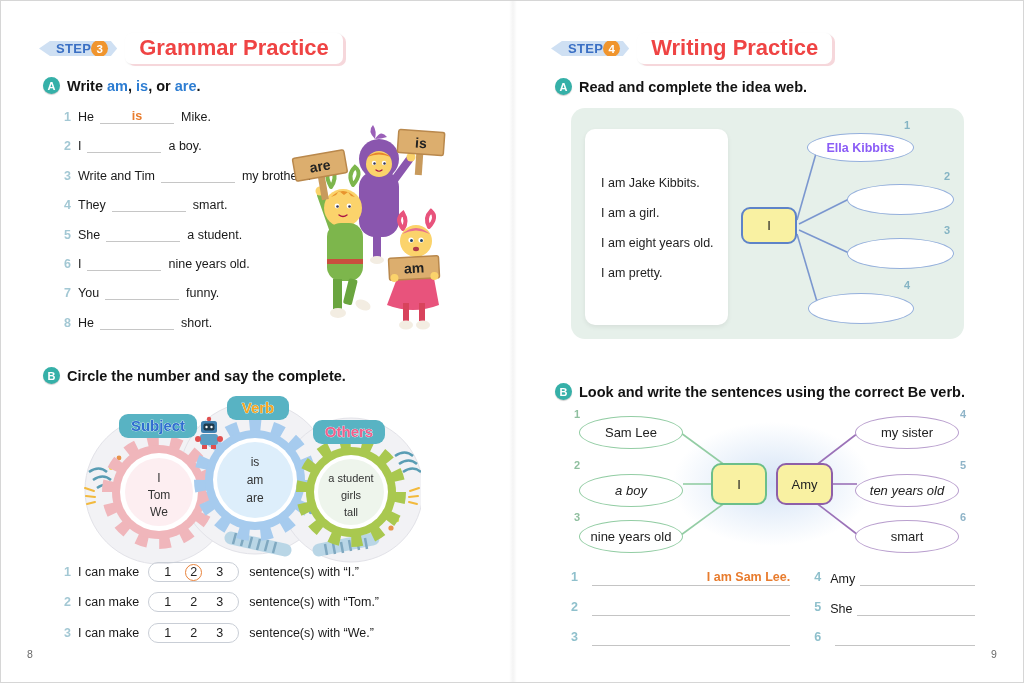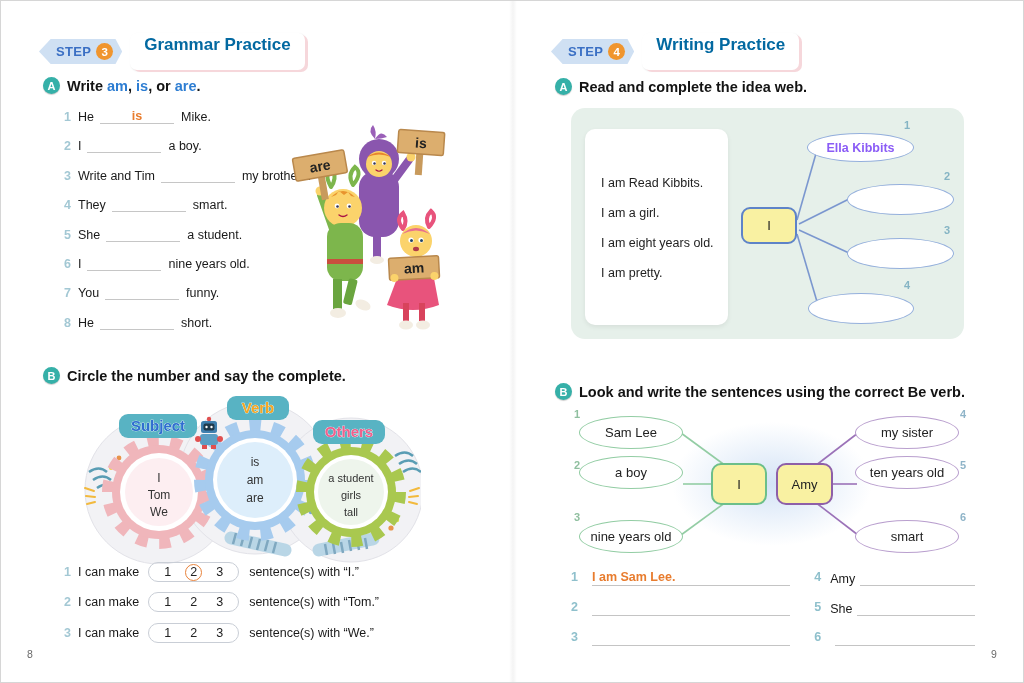--- a/index.html
+++ b/index.html
@@ -7,28 +7,28 @@
   body { font-family:"Liberation Sans", sans-serif; color:#1a1a1a; }
   .book { position:relative; width:1024px; height:683px; background:#fff;
           border:1px solid #d6d6d6; overflow:hidden; }
   .spine { position:absolute; left:508px; top:0; width:8px; height:100%;
            background:linear-gradient(to right, rgba(0,0,0,0), rgba(0,0,0,0.045), rgba(0,0,0,0)); }
 
   
   .step-row { position:absolute; display:flex; align-items:center; }
   .step-row.left  { left:38px;  top:32px; }
   .step-row.right { left:550px; top:32px; }
-  .step-tag { display:flex; align-items:center; gap:5px; background:#cfe0f3;
-              padding:4px 9px 4px 17px; height:25px;
+  .step-tag { display:flex; align-items:center; background:#cfe0f3;
+              padding:4px 9px 4px 17px; height:15px;
               clip-path:polygon(0 50%, 14% 0, 92% 0, 100% 50%, 92% 100%, 14% 100%); }
   .step-word { color:#3a6fc4; font-weight:bold; font-size:13px; letter-spacing:.3px; }
   .step-num { width:17px; height:17px; border-radius:50%; background:#f0952e; color:#fff;
               font-size:11.5px; font-weight:bold; display:flex; align-items:center; justify-content:center; }
-  .title-pill { margin-left:8px; background:#fff; border-radius:7px; padding:2px 14px 15px;
-                font-size:17px; font-weight:bold; color:#0369a1;
+  .title-pill { margin-left:8px; background:#fff; border-radius:7px; padding:2px 14px 3px;
+                font-size:22px; font-weight:bold; color:#ef4444;
                 box-shadow:3px 2px 0 #f6d7db, 1px 1px 2px rgba(0,0,0,0.12); }
 
   
   .sec-head { position:absolute; display:flex; align-items:center; gap:7px;
               font-weight:bold; font-size:14.5px; color:#131313; }
   .sec-badge { width:17px; height:17px; border-radius:50%; background:#35b0a8; color:#fff;
                font-size:11px; font-weight:bold; display:flex; align-items:center; justify-content:center;
                box-shadow:0 1px 1px rgba(0,0,0,0.2); flex:none; }
   .blue-word { color:#2d7dd2; }
 
@@ -71,37 +71,37 @@
   .n1 { left:333px; top:11px; } .n2 { left:373px; top:62px; }
   .n3 { left:373px; top:116px; } .n4 { left:333px; top:171px; }
 
   
   .web-b { position:absolute; left:565px; top:403px; width:410px; height:158px; }
   .web-b svg.links { position:absolute; left:0; top:0; }
   .oval2 { position:absolute; width:104px; height:33px; background:#fff; border-radius:50%;
            display:flex; align-items:center; justify-content:center; font-size:13px; color:#222; }
   .oval2.gr { border:1.4px solid #93cda4; left:13px; }
   .oval2.pu { border:1.4px solid #b99fce; left:289px; }
-  .oy1 { top:12px; } .oy2 { top:52px; } .oy3 { top:116px; }
+  .oy1 { top:12px; } .oy2 { top:70px;font-style:italic; } .oy3 { top:116px; }
   .node2 { position:absolute; top:59px; height:42px; background:#f9f1a2; border-radius:10px;
            display:flex; align-items:center; justify-content:center; font-size:13px; color:#222; }
   .node-i-b { left:145px; width:56px; border:2.5px solid #6cbf8a; }
   .node-amy { left:210px; width:57px; border:2.5px solid #8e5fa8; }
   .wnum2 { position:absolute; font-size:11px; font-weight:bold; }
   .wnum2.gr { color:#8fbf9f; left:8px; }
   .wnum2.pu { color:#8fb4c8; left:394px; }
   .ny1 { top:4px; } .ny2 { top:55px; } .ny3 { top:107px; }
 
   
   .answers { position:absolute; left:570px; top:567px; width:404px;
              display:grid; grid-template-rows:repeat(3,30px); grid-auto-flow:column; column-gap:24px; }
   .ans-row { display:flex; align-items:flex-end; height:18px; font-size:12.5px; }
   .ans-num { width:16px; color:#8fc0cc; font-weight:bold; flex:none; align-self:center; }
   .ans-prefix { margin-right:5px; }
-  .ans-line { flex:1; border-bottom:1.5px solid #c4c4c4; text-align:left; height:16px; }
+  .ans-line { flex:1; border-bottom:1.5px solid #c4c4c4; text-align:right; height:16px; }
   .ans-line .ans-text { color:#e87c2e; font-weight:bold; font-size:12.5px; }
 
   .page-num { position:absolute; font-size:10.5px; color:#6a6a6a; }
   .pn-left { left:26px; top:647px; } .pn-right { left:990px; top:647px; }
 
   .illu { position:absolute; left:286px; top:112px; }
   .machine { position:absolute; left:82px; top:391px; }
 </style>
 </head>
 <body>
@@ -393,21 +393,21 @@
   </div>
 
   <div class="panel-a">
     <svg class="links" width="393" height="231" viewBox="0 0 393 231">
       <path d="M226 112 L246 42" stroke="#7b97cf" stroke-width="1.6" fill="none"></path>
       <path d="M228 116 L278 91" stroke="#7b97cf" stroke-width="1.6" fill="none"></path>
       <path d="M228 122 L278 145" stroke="#7b97cf" stroke-width="1.6" fill="none"></path>
       <path d="M226 126 L247 197" stroke="#7b97cf" stroke-width="1.6" fill="none"></path>
     </svg>
     <div class="card">
-      <div class="card-line">I am Read Kibbits.</div>
+      <div class="card-line">I am Jake Kibbits.</div>
       <div class="card-line">I am a girl.</div>
       <div class="card-line">I am eight years old.</div>
       <div class="card-line">I am pretty.</div>
     </div>
     <div class="node node-i-a">I</div>
     <div class="oval o1">Ella Kibbits</div>
     <div class="oval o2"></div>
     <div class="oval o3"></div>
     <div class="oval o4"></div>
     <span class="wnum n1">1</span>

